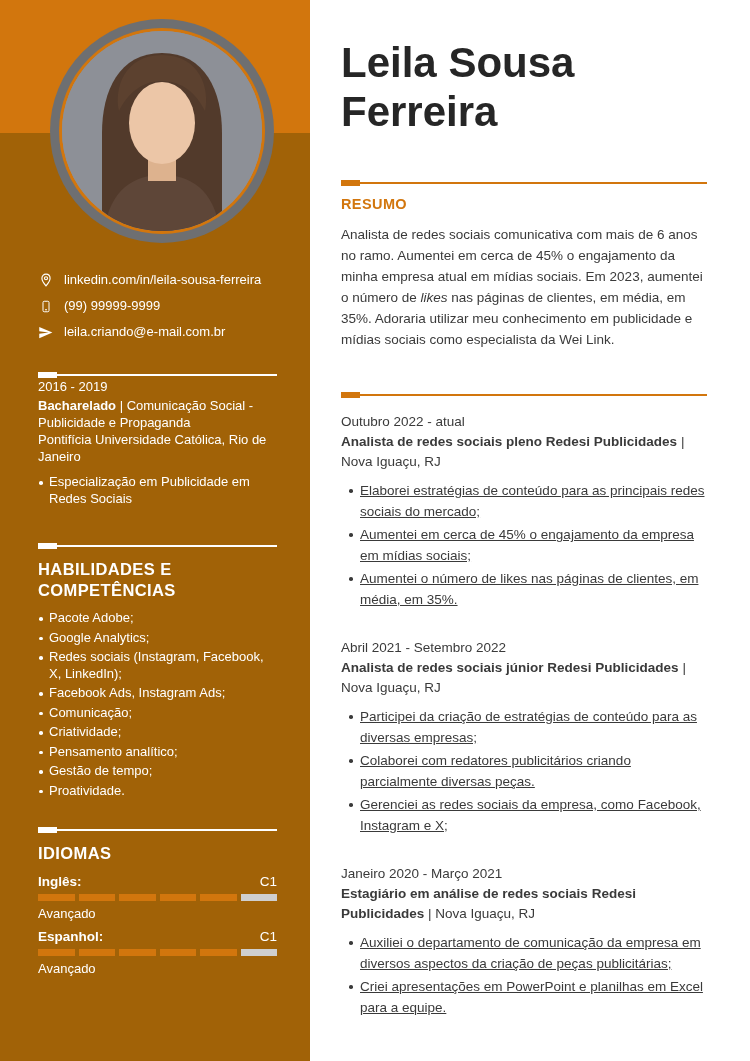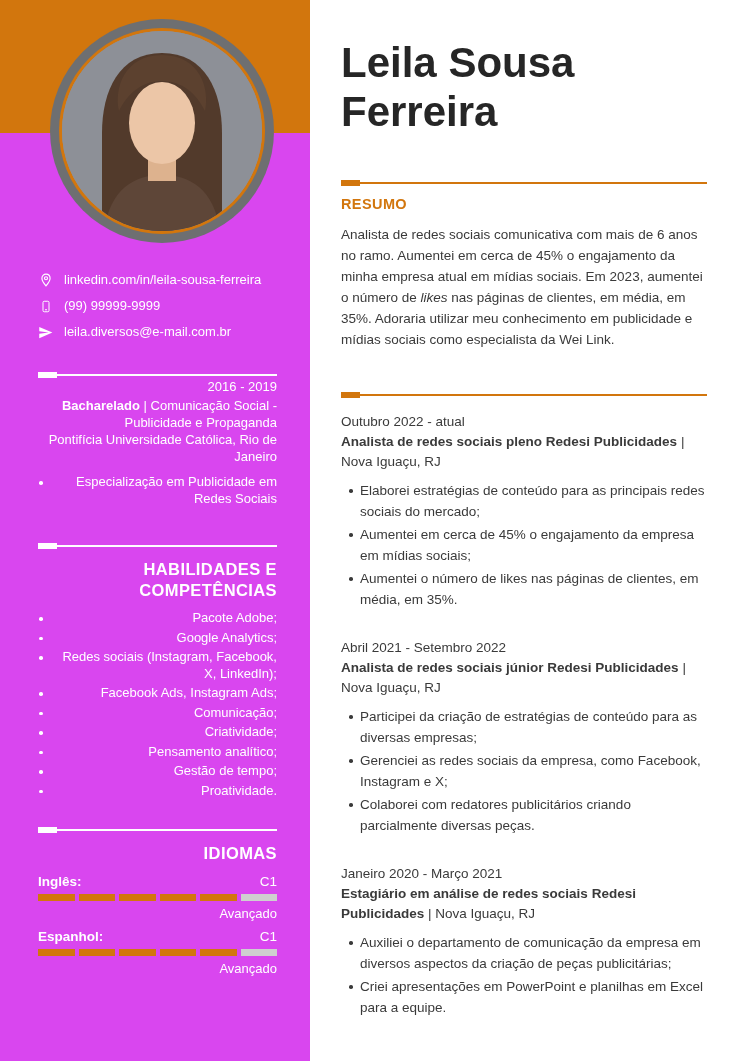--- a/index.html
+++ b/index.html
@@ -1,20 +1,20 @@
 <!DOCTYPE html>
 <html><head>
 <meta charset="utf-8">
 <style>
   html,body{margin:0;padding:0;background:#ffffff;}
   body{width:750px;height:1061px;font-family:"Liberation Sans", sans-serif;-webkit-font-smoothing:antialiased;}
   .page{display:flex;width:750px;height:1061px;overflow:hidden;background:#ffffff;}
 
   
-  .sidebar{position:relative;flex:0 0 310px;width:310px;background:#d946ef;color:#ffffff;box-sizing:border-box;padding:272px 33px 0 38px;text-align:right;}
+  .sidebar{position:relative;flex:0 0 310px;width:310px;background:#a16207;color:#ffffff;box-sizing:border-box;padding:272px 33px 0 38px;}
   .accent-band{position:absolute;top:0;left:0;width:310px;height:133px;background:#D2760D;}
   .photo{position:absolute;top:28px;left:59px;width:200px;height:200px;border-radius:50%;border:3px solid #D2760D;box-shadow:0 0 0 9px #6E6F71;overflow:hidden;background:#8D9097;}
   .photo svg{display:block;width:100%;height:100%;}
 
   .contact{list-style:none;margin:0;padding:0;}
   .contact li{display:flex;align-items:center;gap:11px;margin-bottom:10px;font-size:13px;line-height:16px;}
   .cicon{flex:0 0 15px;width:15px;height:16px;display:flex;align-items:center;justify-content:center;}
 
   .side-section{margin-top:32px;}
   .side-section.skills{margin-top:36px;}
@@ -44,21 +44,21 @@
   h1.name{margin:0;font-size:42px;line-height:49px;font-weight:bold;color:#262626;letter-spacing:0;}
   .main-section{margin-top:44px;}
   .main-section.experience{margin-top:42px;}
   h2.main-h{color:#D2760D;font-size:14.5px;font-weight:bold;letter-spacing:.4px;margin:10px 0 12px;}
   .summary-text{margin:0;font-size:13.5px;line-height:21px;}
   .job{margin-top:28px;}
   .job.first{margin-top:14px;}
   .job .period{margin:0 0 1px;font-size:13.5px;line-height:19px;}
   .job .role{margin:0;font-size:13.5px;line-height:20px;}
   .job .role b{font-weight:bold;}
-  ul.job-list{list-style:none;margin:8px 0 0;padding:0 0 0 19px;}
+  ul.job-list{list-style:none;margin:8px 0 0;padding:0 0 0 19px;text-decoration:underline;}
   ul.job-list li{position:relative;font-size:13.5px;line-height:21px;margin-bottom:2px;}
   ul.job-list li::before{content:"";position:absolute;left:-11px;top:9px;width:3.5px;height:3.5px;border-radius:50%;background:#3A3A3A;}
 </style>
 </head>
 <body>
 
 <div class="page">
 
   <aside class="sidebar">
     <div class="accent-band"></div>
@@ -92,21 +92,21 @@
             </svg>
         </span>
         <span>(99) 99999-9999</span>
       </li>
       <li>
         <span class="cicon">
           <svg width="15" height="15" viewBox="0 0 24 24">
               <path d="M2 21 L23 12 L2 3 L2 10 L17 12 L2 14 Z" fill="#fff"></path>
             </svg>
         </span>
-        <span>leila.diversos@e-mail.com.br</span>
+        <span>leila.criando@e-mail.com.br</span>
       </li>
     </ul>
 
     <section class="side-section education">
       <div class="sep">
           <span class="block"></span>
           <span class="line"></span>
         </div>
       <p class="period">2016 - 2019</p>
       <p class="degree"><b>Bacharelado</b> <span>| Comunicação Social - Publicidade e Propaganda</span></p>
@@ -202,22 +202,22 @@
             <li>Aumentei em cerca de 45% o engajamento da empresa em mídias sociais;</li>
             <li>Aumentei o número de likes nas páginas de clientes, em média, em 35%.</li>
           </ul>
       </div>
 
       <div class="job">
         <p class="period">Abril 2021 - Setembro 2022</p>
         <p class="role"><b>Analista de redes sociais júnior Redesi Publicidades</b> <span>| Nova Iguaçu, RJ</span></p>
         <ul class="job-list">
             <li>Participei da criação de estratégias de conteúdo para as diversas empresas;</li>
+            <li>Colaborei com redatores publicitários criando parcialmente diversas peças.</li>
             <li>Gerenciei as redes sociais da empresa, como Facebook, Instagram e X;</li>
-            <li>Colaborei com redatores publicitários criando parcialmente diversas peças.</li>
           </ul>
       </div>
 
       <div class="job">
         <p class="period">Janeiro 2020 - Março 2021</p>
         <p class="role"><b>Estagiário em análise de redes sociais Redesi Publicidades</b> <span>| Nova Iguaçu, RJ</span></p>
         <ul class="job-list">
             <li>Auxiliei o departamento de comunicação da empresa em diversos aspectos da criação de peças publicitárias;</li>
             <li>Criei apresentações em PowerPoint e planilhas em Excel para a equipe.</li>
           </ul>

